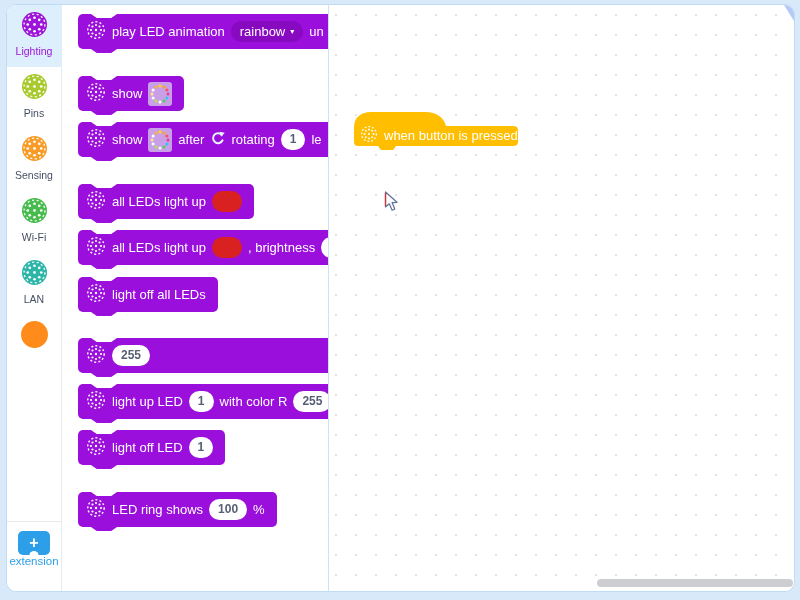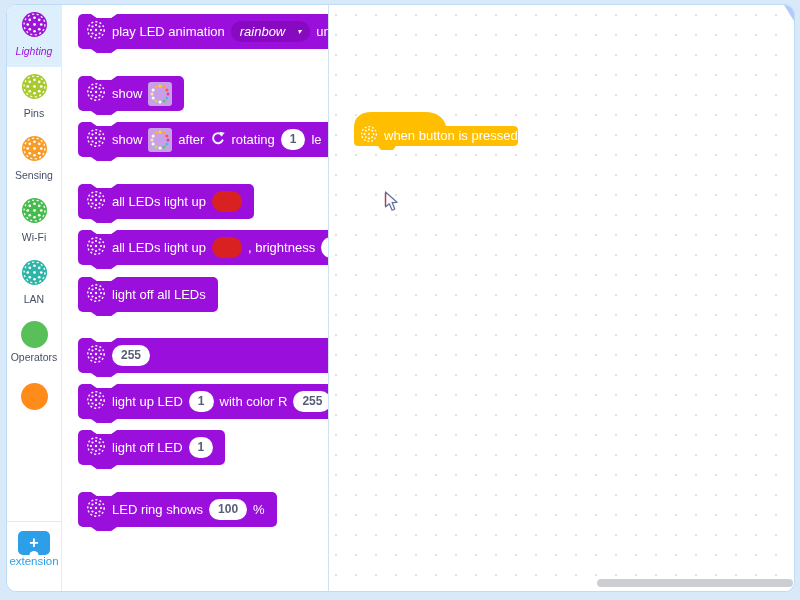--- a/index.html
+++ b/index.html
@@ -11,21 +11,21 @@
     background:#fff; border:1px solid #bedcf5; border-radius:10px;
     display:flex; overflow:hidden; }
 
   
   .sidebar { width:55px; border-right:1px solid #e3ecf4; display:flex; flex-direction:column; background:#fff; }
   .cat-list { flex:1; overflow:hidden; }
   .cat-item { height:62px; display:flex; flex-direction:column; align-items:center;
     padding-top:6px; cursor:pointer; }
   .cat-item.selected { background: var(--selected-item-bg, #ddeffd); }
   .cat-label { margin-top:3px; font-size:10.5px; color:#454f63; }
-  .cat-item.selected .cat-label { color: var(--cat-lighting, #9c15d9); font-style: italic; }
+  .cat-item.selected .cat-label { color: var(--cat-lighting, #9c15d9); }
   .plain-circle { width:27px; height:27px; border-radius:50%; }
   .fill-lighting { fill: var(--cat-lighting); } .bg-events   { background: var(--cat-events); }
   .fill-sensing  { fill: var(--cat-sensing); }  .bg-control  { background: var(--cat-control); }
   .fill-pins     { fill: var(--cat-pins); }     .bg-operators{ background: var(--cat-operators); }
   .fill-wifi     { fill: var(--cat-wifi); }     .bg-variables{ background: var(--cat-variables); }
   .fill-lan      { fill: var(--cat-lan); }
 
   .ext-area { height:70px; border-top:1px solid #e8e8e8; display:flex; flex-direction:column;
     align-items:center; padding-top:9px; }
   .ext-btn { position:relative; width:32px; height:24px; border-radius:5px;
@@ -45,21 +45,21 @@
   .block::before { content:""; position:absolute; top:0; left:13px; width:26px; height:4px;
     background:#fff; clip-path:polygon(0 0,100% 0,78% 100%,22% 100%); }
   .block::after { content:""; position:absolute; bottom:-4px; left:13px; width:26px; height:4px;
     background: var(--block-purple, #9b0fdc); clip-path:polygon(0 0,100% 0,78% 100%,22% 100%); }
   .wide { width:310px; }
   .oval-input { background:#fff; color:#575e75; font-size:12px; font-weight:bold;
     border-radius:11px; padding:3px 9px; min-width:16px; text-align:center; line-height:1.2; }
   .color-swatch { width:30px; height:21px; border-radius:10.5px;
     background: var(--swatch-red, #d92121); cursor:pointer; }
   .dropdown { background: var(--block-purple-dark, #8709c0); border-radius:12px;
-    padding:3px 9px; display:flex; align-items:center; gap:12px; cursor:pointer;font-style:italic; }
+    padding:3px 9px; display:flex; align-items:center; gap:5px; cursor:pointer; }
   .caret { font-size:8px; line-height:1; }
   .led-img { display:flex; cursor:pointer; }
 
   
   .canvas { flex:1; position:relative; background:#fff;
     background-image: radial-gradient(circle, #e3e1e6 1.1px, transparent 1.4px);
     background-size:20px 20px; background-position:17px 0px; }
   .hat-block { position:absolute; left:21px; top:103px; width:172px; height:43px; cursor:grab; }
   .hat-content { position:absolute; left:10px; top:17px; height:20px;
     display:flex; align-items:center; gap:6px; color:#fff; font-size:13px; font-weight:500; white-space:nowrap; }
@@ -177,24 +177,20 @@
                 <circle cx="18.9" cy="9.1" r="1.4"></circle>
               <circle cx="14" cy="14" r="1.5" opacity=".9"></circle>
             </g>
           </svg>
         </span>
         <span class="cat-label">LAN</span>
       </div>
 
 
 
-      <div class="cat-item">
-        <span class="plain-circle bg-operators"></span>
-        <span class="cat-label">Operators</span>
-      </div>
 
       <div class="cat-item">
         <span class="plain-circle bg-variables"></span>
         <span class="cat-label"></span>
       </div>
     </div>
 
     <div class="ext-area">
       <div class="ext-btn">
         <span>+</span>

